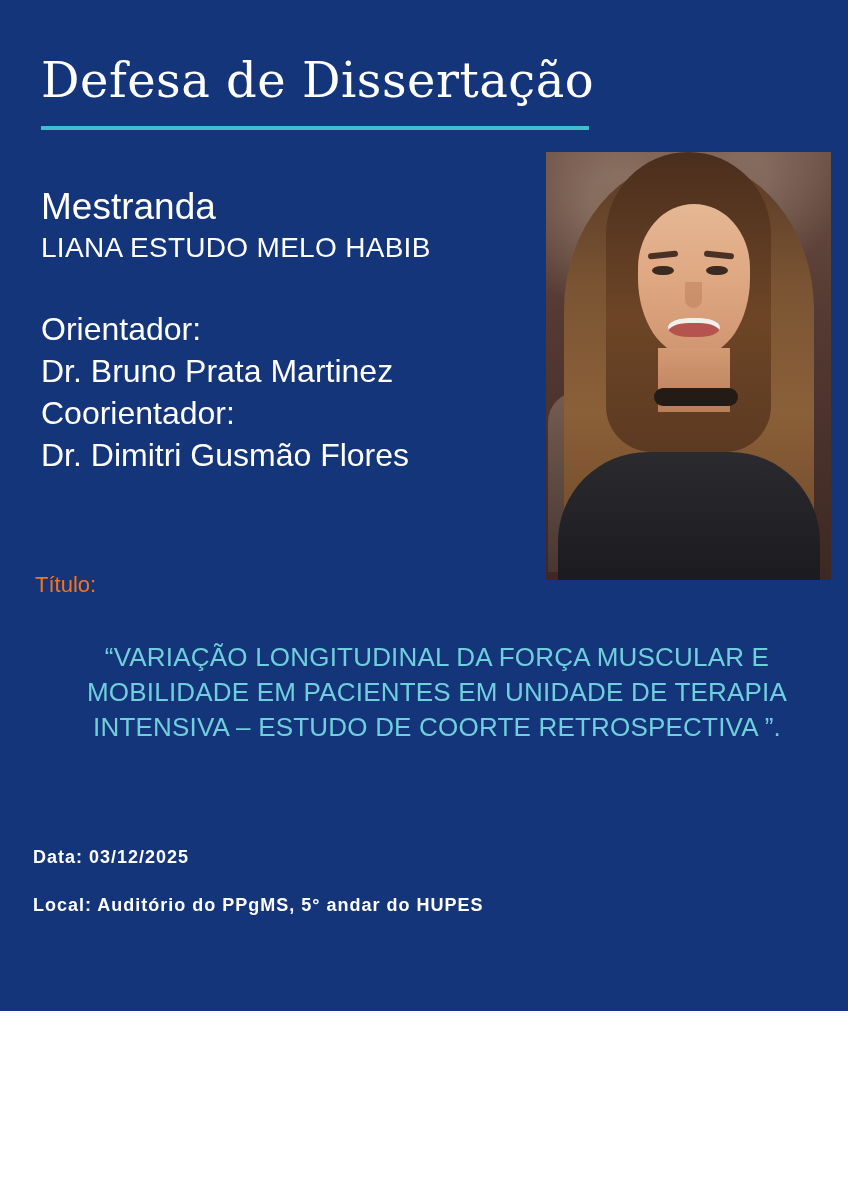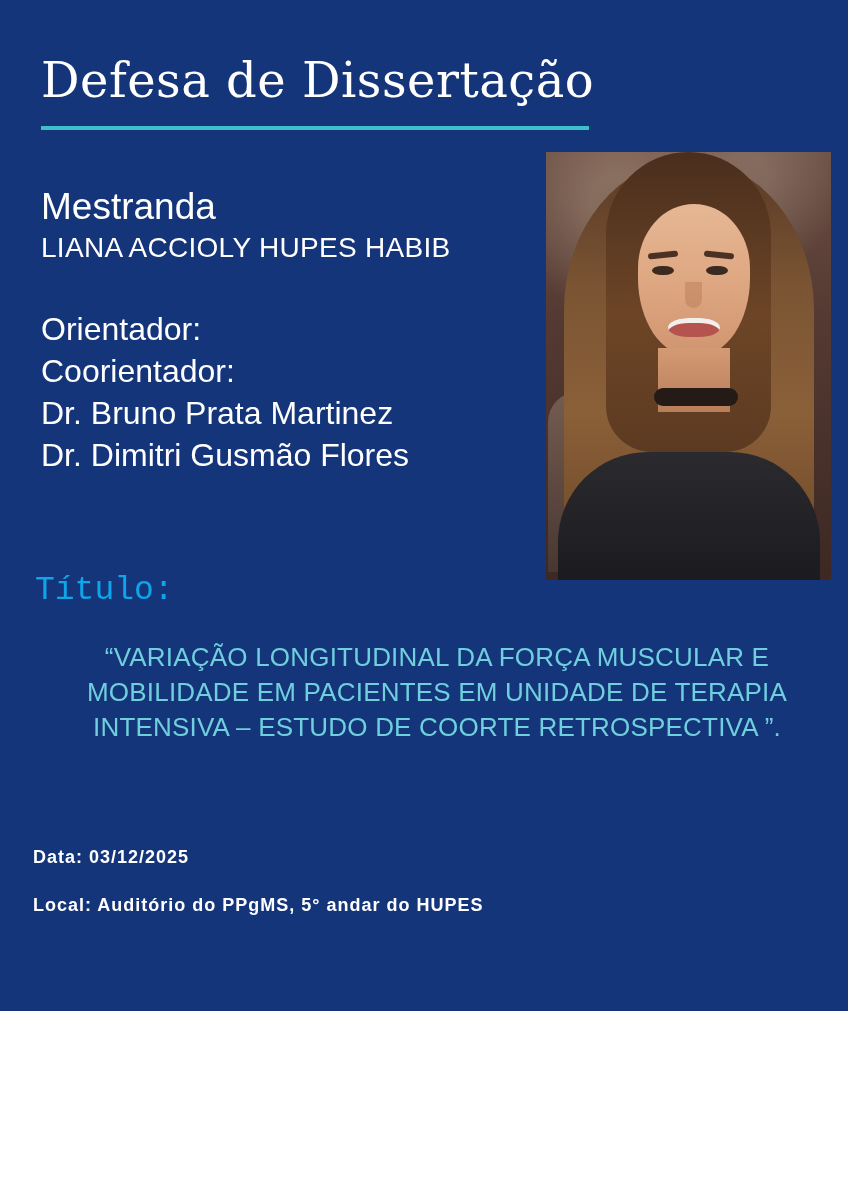--- a/index.html
+++ b/index.html
@@ -173,23 +173,22 @@
     background: linear-gradient(180deg, #7b6357 0%, #4a3a33 100%);
     border-radius: 30px 30px 0 0;
     opacity: 0.85;
   }
 
   
   .titulo-label {
     position: absolute;
     left: 22px;
     top: 572px;
-    font-size: 33px;
-    color: #0ea5e9;
-    font-family: Liberation Mono, monospace;
+    font-size: 22px;
+    color: #f97316;
   }
   .thesis {
     position: absolute;
     left: 14px;
     top: 640px;
     width: 820px;
     text-align: center;
     color: #6fcfdd;
     font-size: 26px;
     line-height: 35px;
@@ -223,25 +222,25 @@
 <body>
 
 <div class="poster">
   <div class="main-area">
 
     <div class="title">Defesa de Dissertação</div>
     <div class="title-rule"></div>
 
     <div class="left-block">
       <div class="label-big">Mestranda</div>
-      <div class="name-line">LIANA ACCIOLY HUPES HABIB</div>
+      <div class="name-line">LIANA ESTUDO MELO HABIB</div>
       <div class="spacer-lg"></div>
       <div class="adv-line">Orientador:</div>
+      <div class="adv-line">Dr. Bruno Prata Martinez</div>
       <div class="adv-line">Coorientador:</div>
-      <div class="adv-line">Dr. Bruno Prata Martinez</div>
       <div class="adv-line"> Dr. Dimitri Gusmão Flores</div>
     </div>
 
     <div class="photo">
       <div class="photo-bg"></div>
       <div class="bg-person"></div>
       <div class="hair"></div>
       <div class="hair-mid"></div>
       <div class="face"></div>
       <div class="brow-l"></div>

